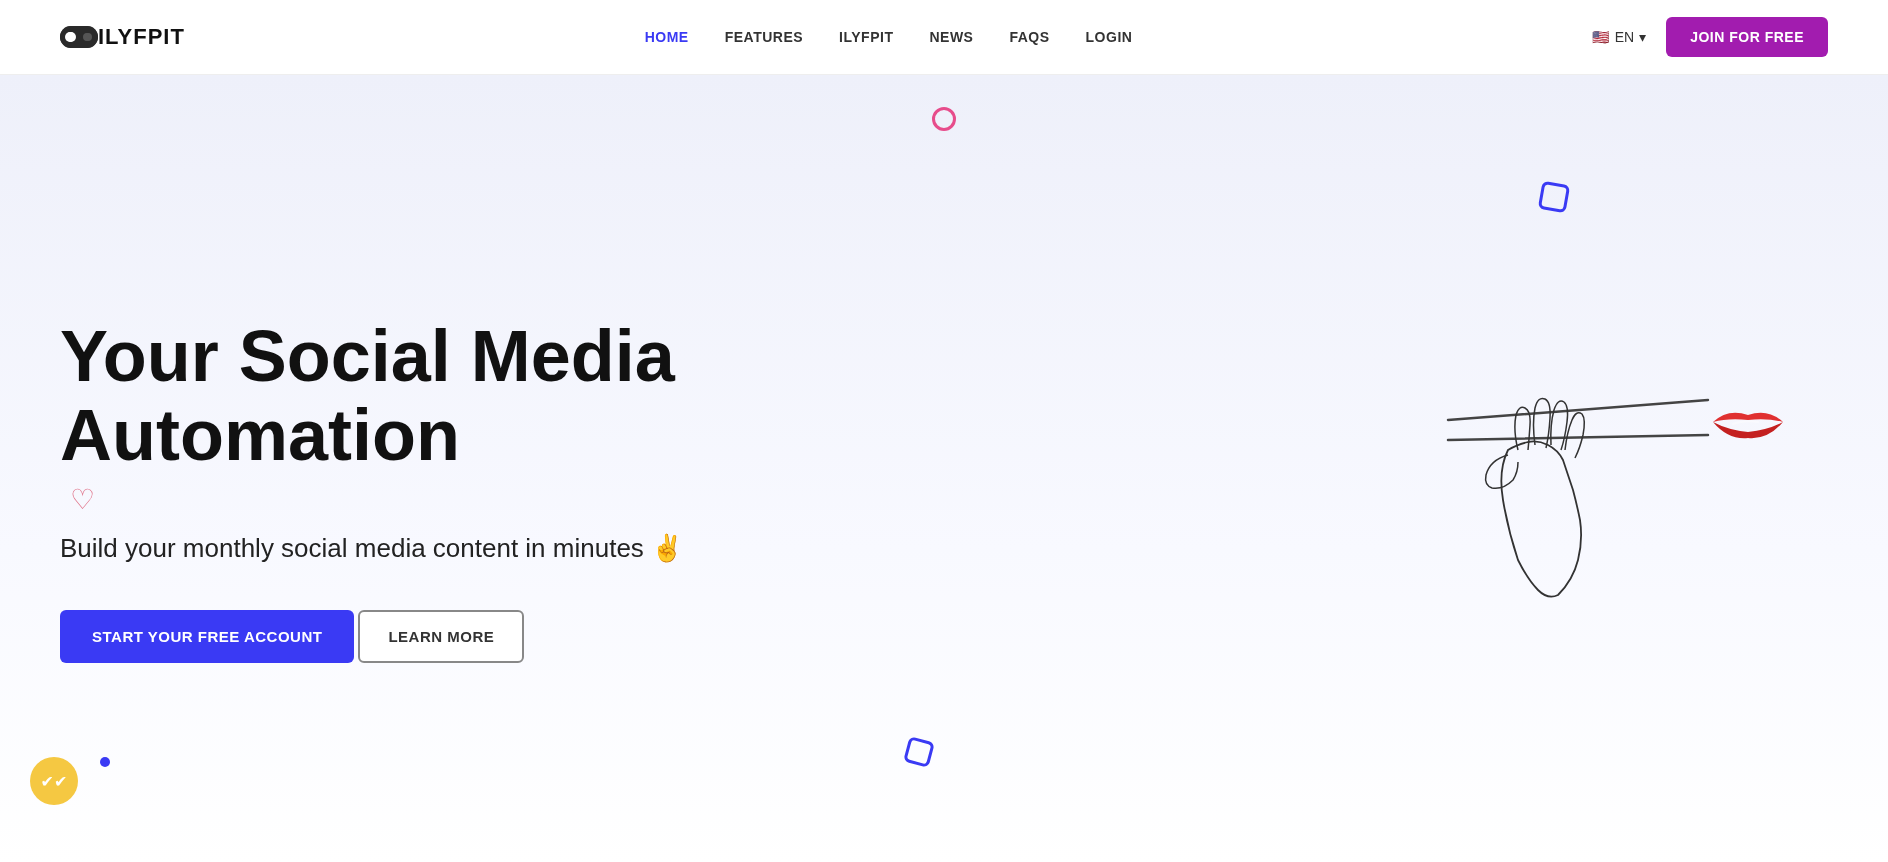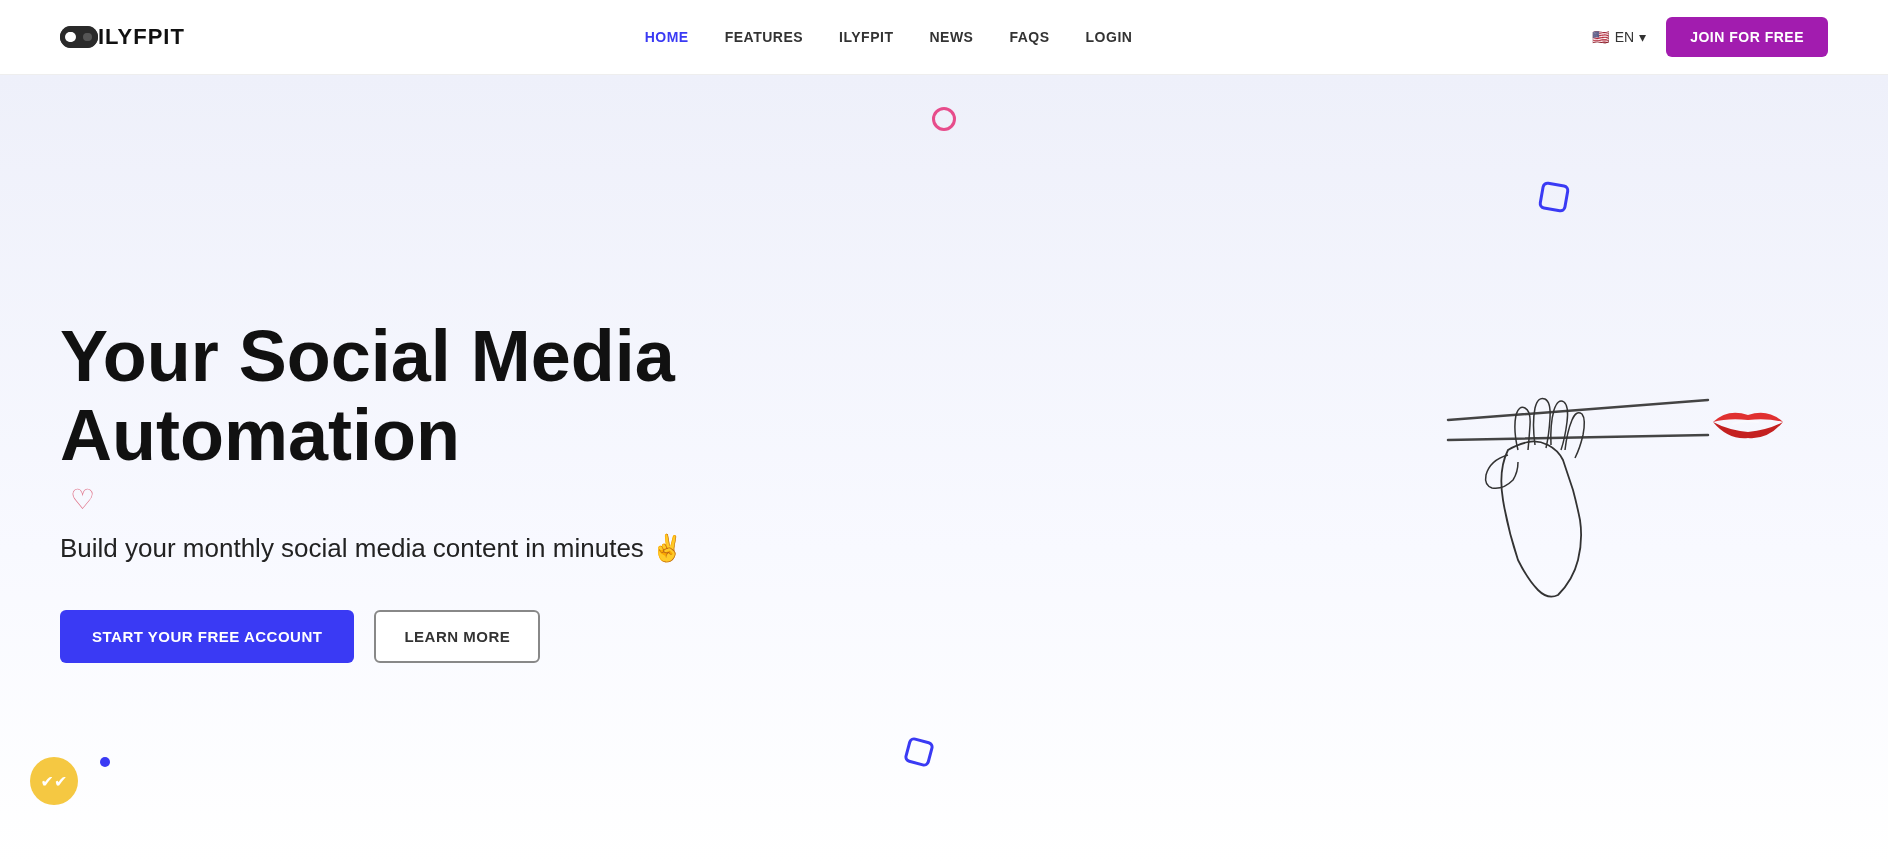--- a/index.html
+++ b/index.html
@@ -124,21 +124,21 @@
     }
     .hero-sub {
       font-size: 19px;
       color: #222;
       line-height: 1.7;
       margin-bottom: 40px;
     }
     .hero-sub span { font-size: 26px; }
     .hero-buttons {
       display: flex;
-      gap: 20px;
+      gap: 4px;
       align-items: center;
     }
     .btn-primary {
       background: #3a3af4;
       color: #fff;
       border: none;
       border-radius: 6px;
       padding: 18px 32px;
       font-size: 15px;
       font-weight: 700;

